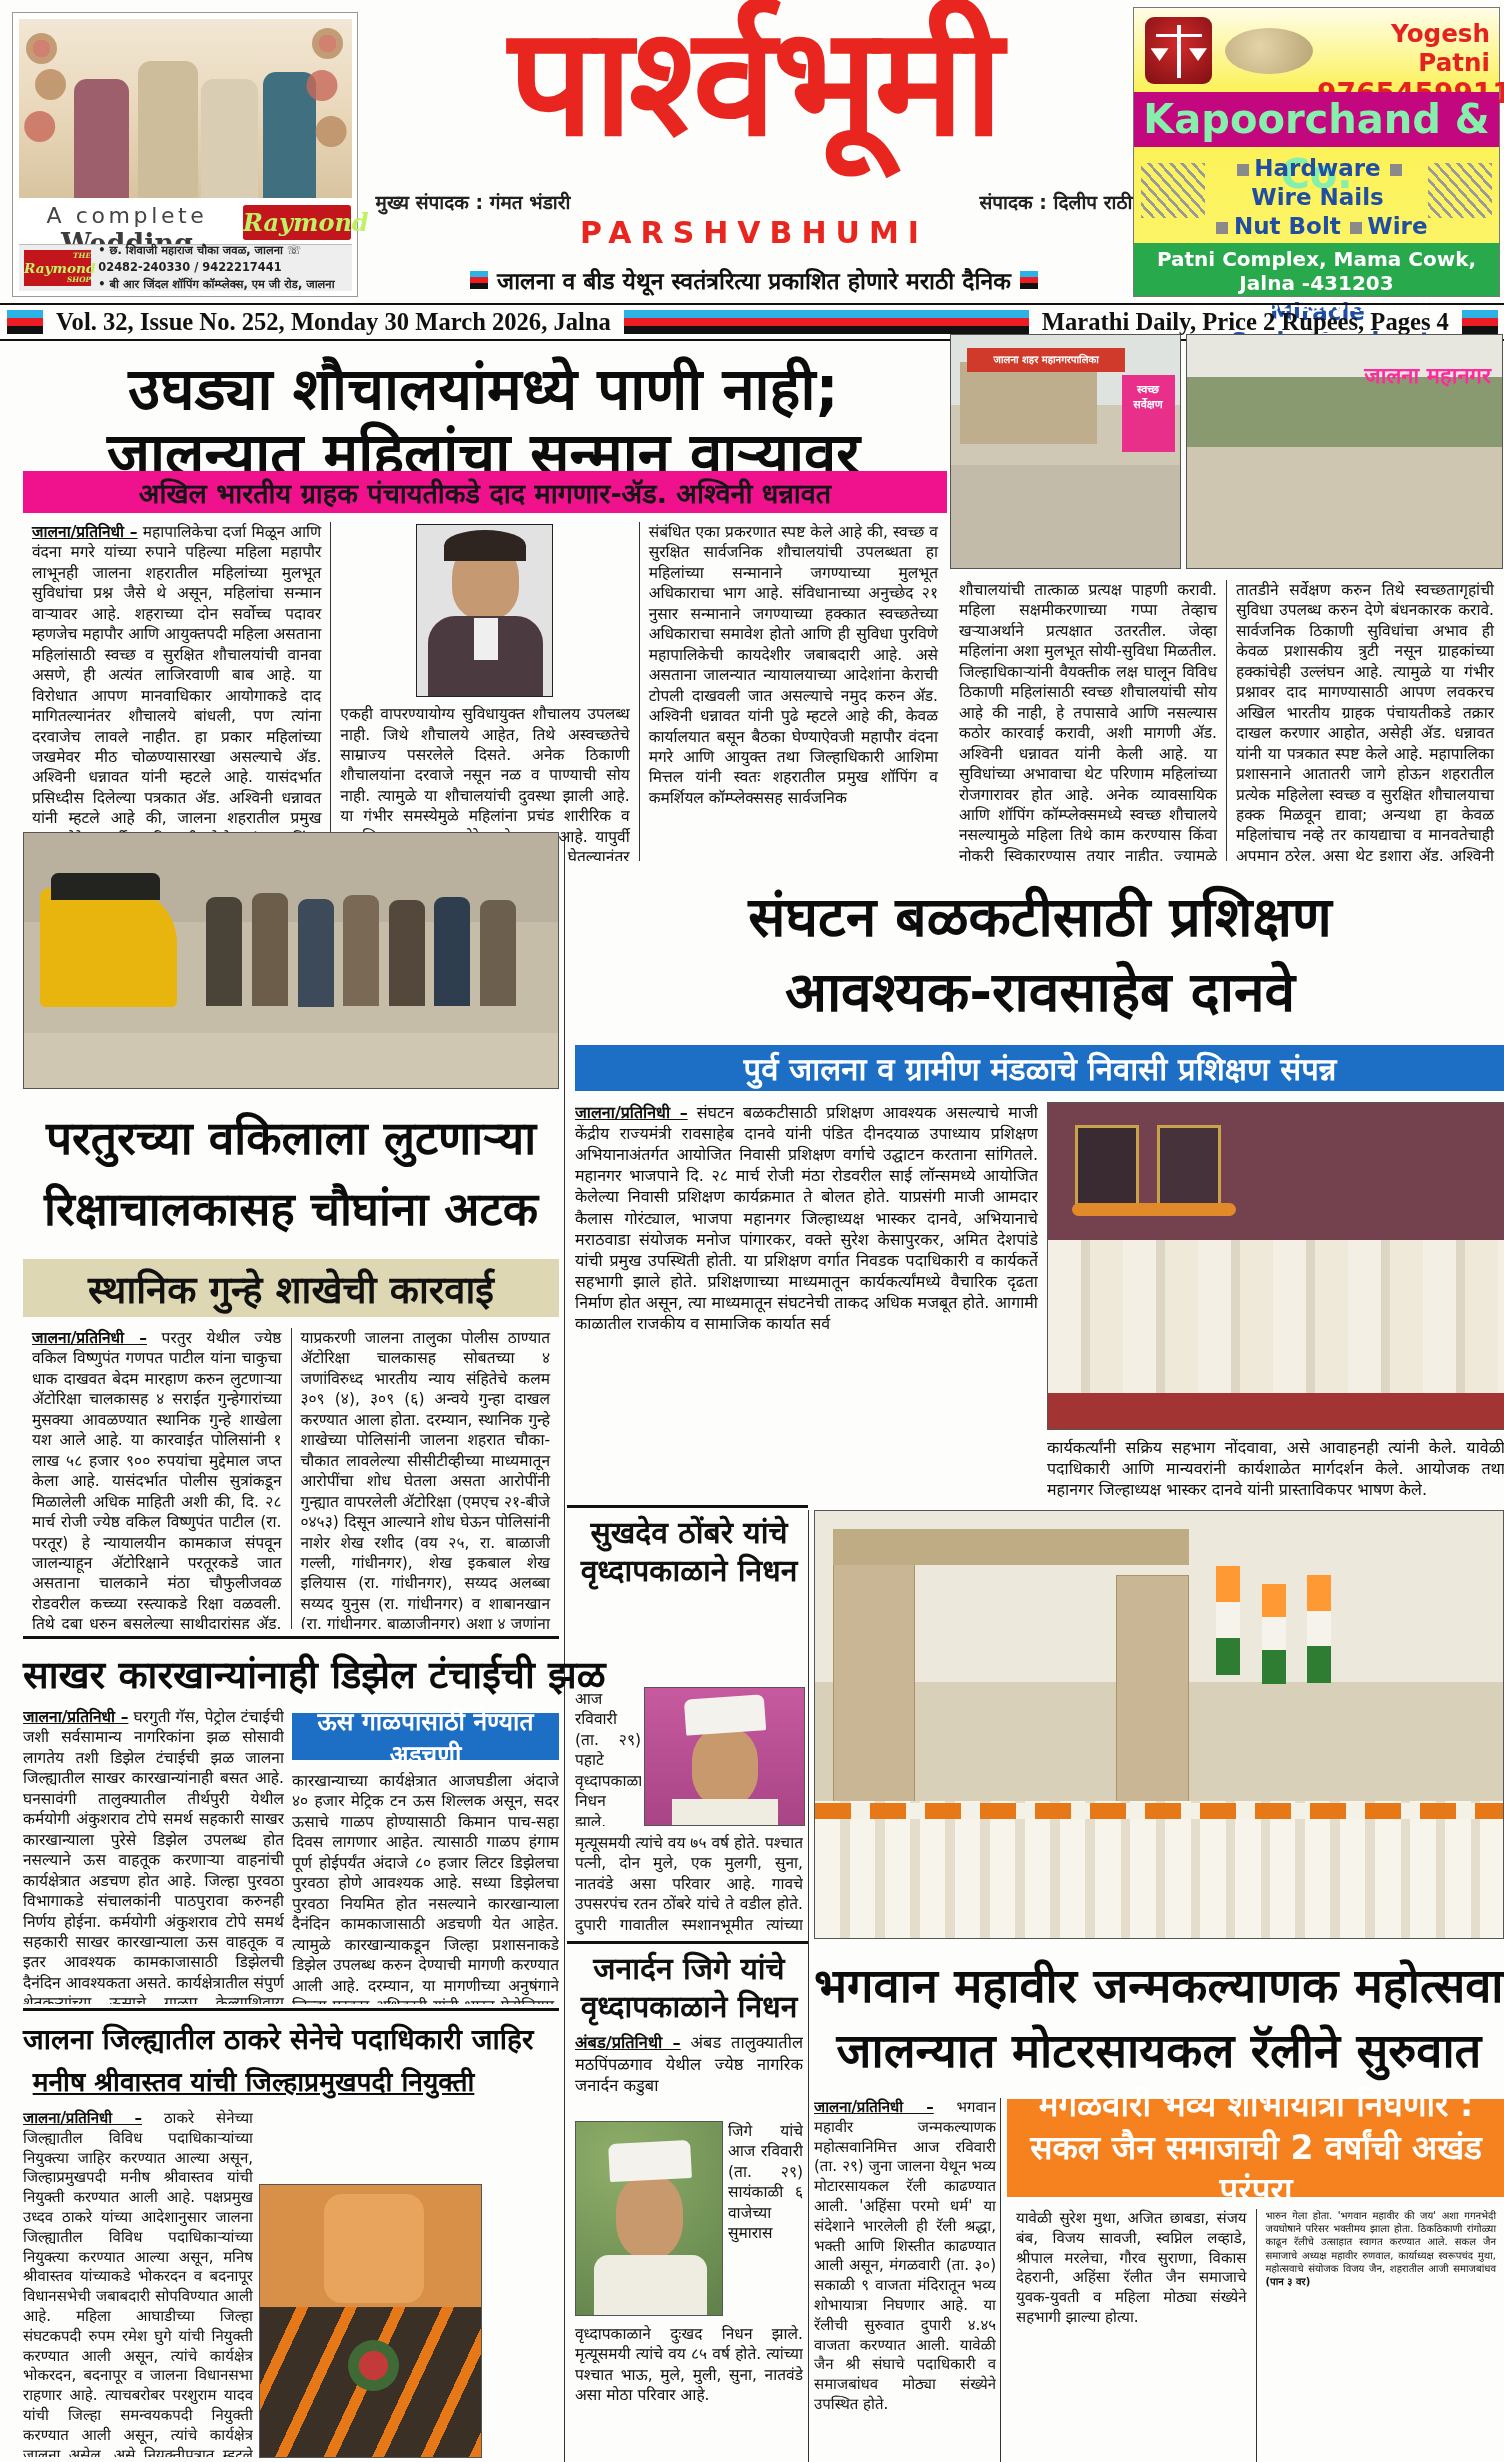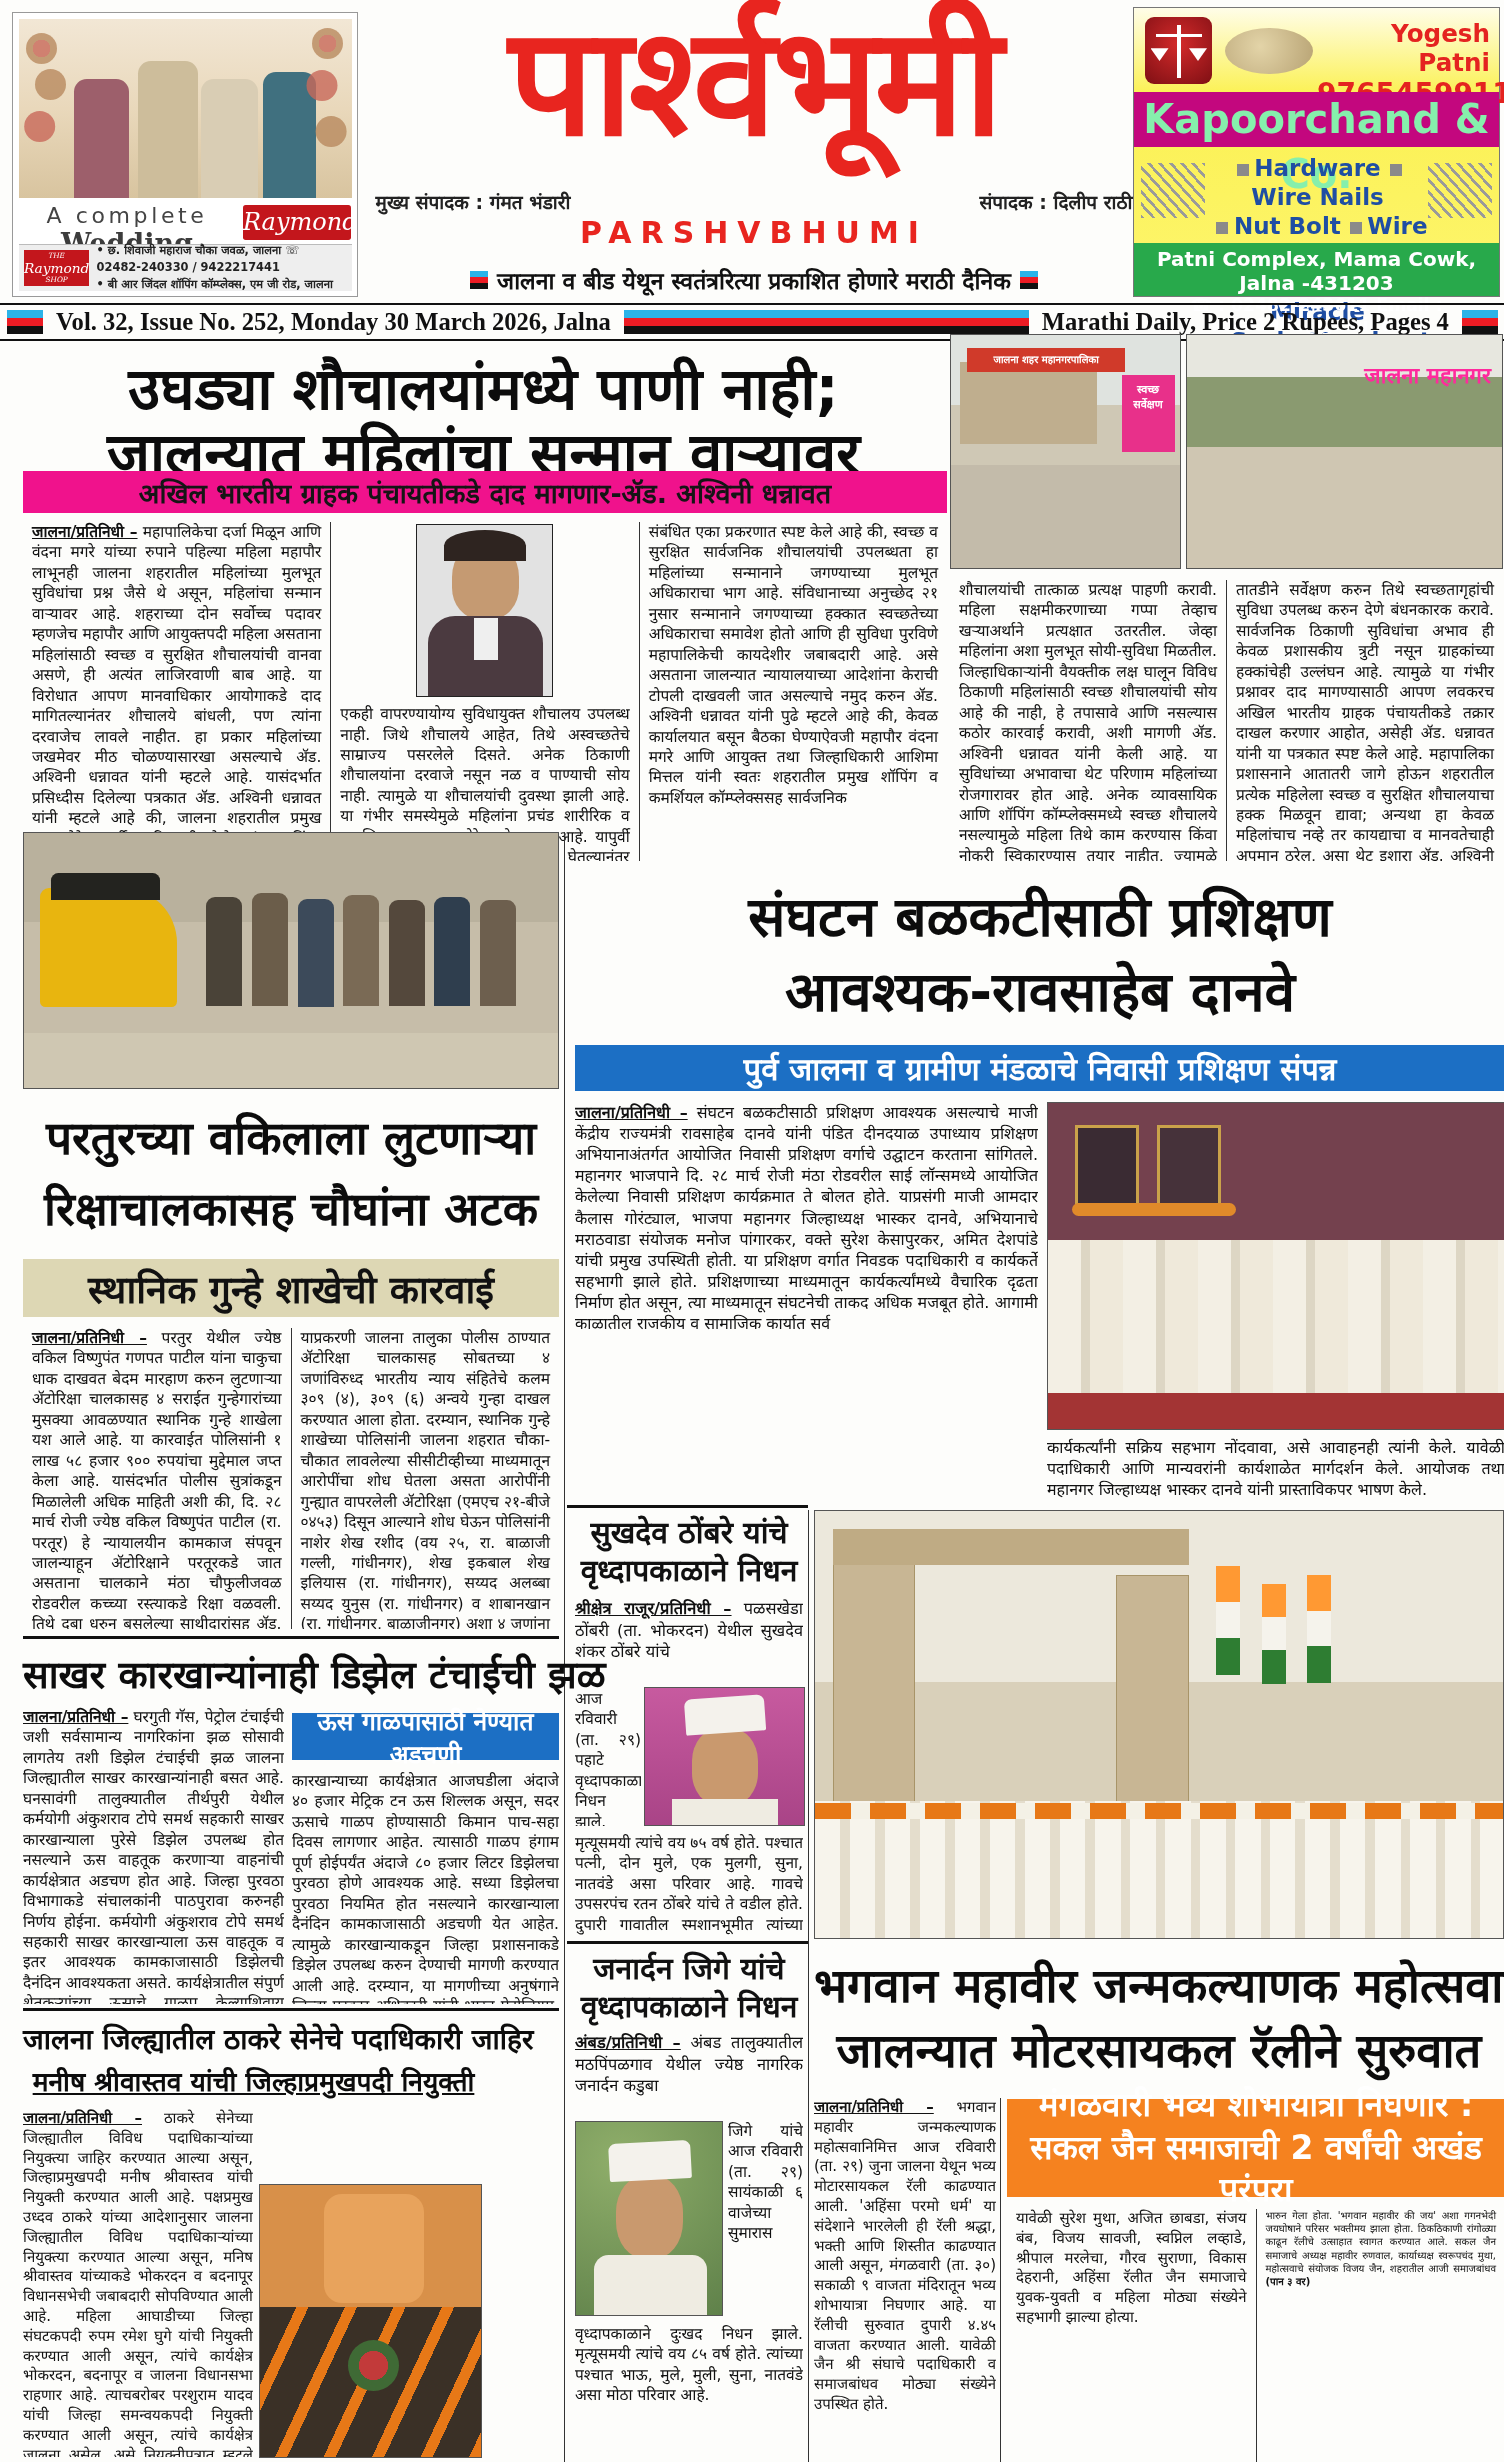--- a/index.html
+++ b/index.html
@@ -15,22 +15,22 @@
 
   
   .ad-box { border:1.8px solid #999; background:#fff; }
   .ray-photo { position:absolute; left:5.5px; top:5.5px; right:5.5px; height:179px;
     background:linear-gradient(180deg,#f2e7d5 0%,#e9d8bb 50%,#d8c49f 100%); overflow:hidden;}
   .ray-photo .fig { position:absolute; bottom:0; border-radius:12.8px 12.8px 0 0; }
   .ray-photo .flower { position:absolute; width:31px; height:31px; border-radius:50%;
     background:radial-gradient(circle,#c9695a 0 40%,#b98a5f 41% 100%); opacity:.8; }
   .ray-line1 { font-size:22px; letter-spacing:3.6px; color:#444; }
   .ray-line2 { font-family:"DejaVu Serif", serif; font-size:27px; font-weight:bold; color:#3c3c3c; }
-  .ray-logo { background:#c3161c; color:#ffffff; font-family:"DejaVu Serif",serif;
-    font-style:italic; font-weight:normal; text-align:center; }
+  .ray-logo { background:#c3161c; color:#bef264; font-family:"DejaVu Serif",serif;
+    font-style:italic; font-weight:bold; text-align:right; }
   .ray-footer { position:absolute; left:5.5px; right:5.5px; bottom:5.5px; height:47px;
     background:#eee; border-top:0.9px solid #bbb; display:flex; align-items:center; gap:7.3px; padding:1.8px 5.5px;}
   .ray-addr { font-size:11.4px; font-weight:bold; line-height:1.5; color:#222; }
 
   .masthead { text-align:center; }
   .mast-title { font-weight:bold; color:#e8251f; font-size:150px; line-height:1;
     letter-spacing:-3.6px; white-space:nowrap; }
   .mast-latin { font-weight:bold; color:#e8251f; font-size:30px; letter-spacing:9px; }
   .mast-ed { font-size:17.3px; color:#222; }
   .mast-ed b { font-size:19px; }
@@ -256,24 +256,20 @@
     <div style="left:64px;top:9px;width:100px;height:109px;background:#e8a35c;border-radius:18px;"></div>
     <div style="left:0;bottom:0;width:100%;height:150px;background:repeating-linear-gradient(115deg,#3a3026 0 33px,#e77817 33px 44px);"></div>
     <div style="left:88px;top:155px;width:51px;height:51px;border-radius:50%;background:radial-gradient(circle,#c23a3a 0 40%,#3f6a35 41%);"></div>
   </div>
 
   <div class="hrule" style="left:567px;top:1505px;width:241px;"></div>
   <div class="abs obit-h" style="left:575px;top:1514px;width:228px;">
     <div>सुखदेव ठोंबरे यांचे</div>
     <div>वृध्दापकाळाने निधन</div>
   </div>
-  <div class="abs body-txt" style="left:575px;top:1598px;width:228px;height:91px;font-size:16.4px;">
-    <span class="byline">श्रीक्षेत्र राजूर/प्रतिनिधी –</span>
-    <span>पळसखेडा ठोंबरी (ता. भोकरदन) येथील सुखदेव शंकर ठोंबरे यांचे</span>
-  </div>
   <div class="abs body-txt" style="left:575px;top:1689px;width:66px;height:137px;font-size:15.5px;">
     <span>आज रविवारी (ता. २९) पहाटे वृध्दापकाळाने निधन झाले.</span>
   </div>
   <div class="ph" style="left:644px;top:1687px;width:161px;height:139px;background:linear-gradient(180deg,#c75a9f,#a94487);">
     <div style="left:47px;top:40px;width:66px;height:78px;border-radius:42%;background:#c9996e;"></div>
     <div style="left:40px;top:9px;width:80px;height:36px;background:#f4f2ec;border-radius:7.3px 7.3px 1.8px 1.8px;transform:rotate(-4deg);"></div>
     <div style="left:27px;top:111px;width:106px;height:27px;background:#efece2;"></div>
   </div>
   <div class="abs body-txt" style="left:575px;top:1833px;width:228px;height:102px;font-size:15.5px;">
     <span>मृत्यूसमयी त्यांचे वय ७५ वर्ष होते. पश्चात पत्नी, दोन मुले, एक मुलगी, सुना, नातवंडे असा परिवार आहे. गावचे उपसरपंच रतन ठोंबरे यांचे ते वडील होते. दुपारी गावातील स्मशानभूमीत त्यांच्या पार्थिवावर अंत्यसंस्कार करण्यात आले.</span>

